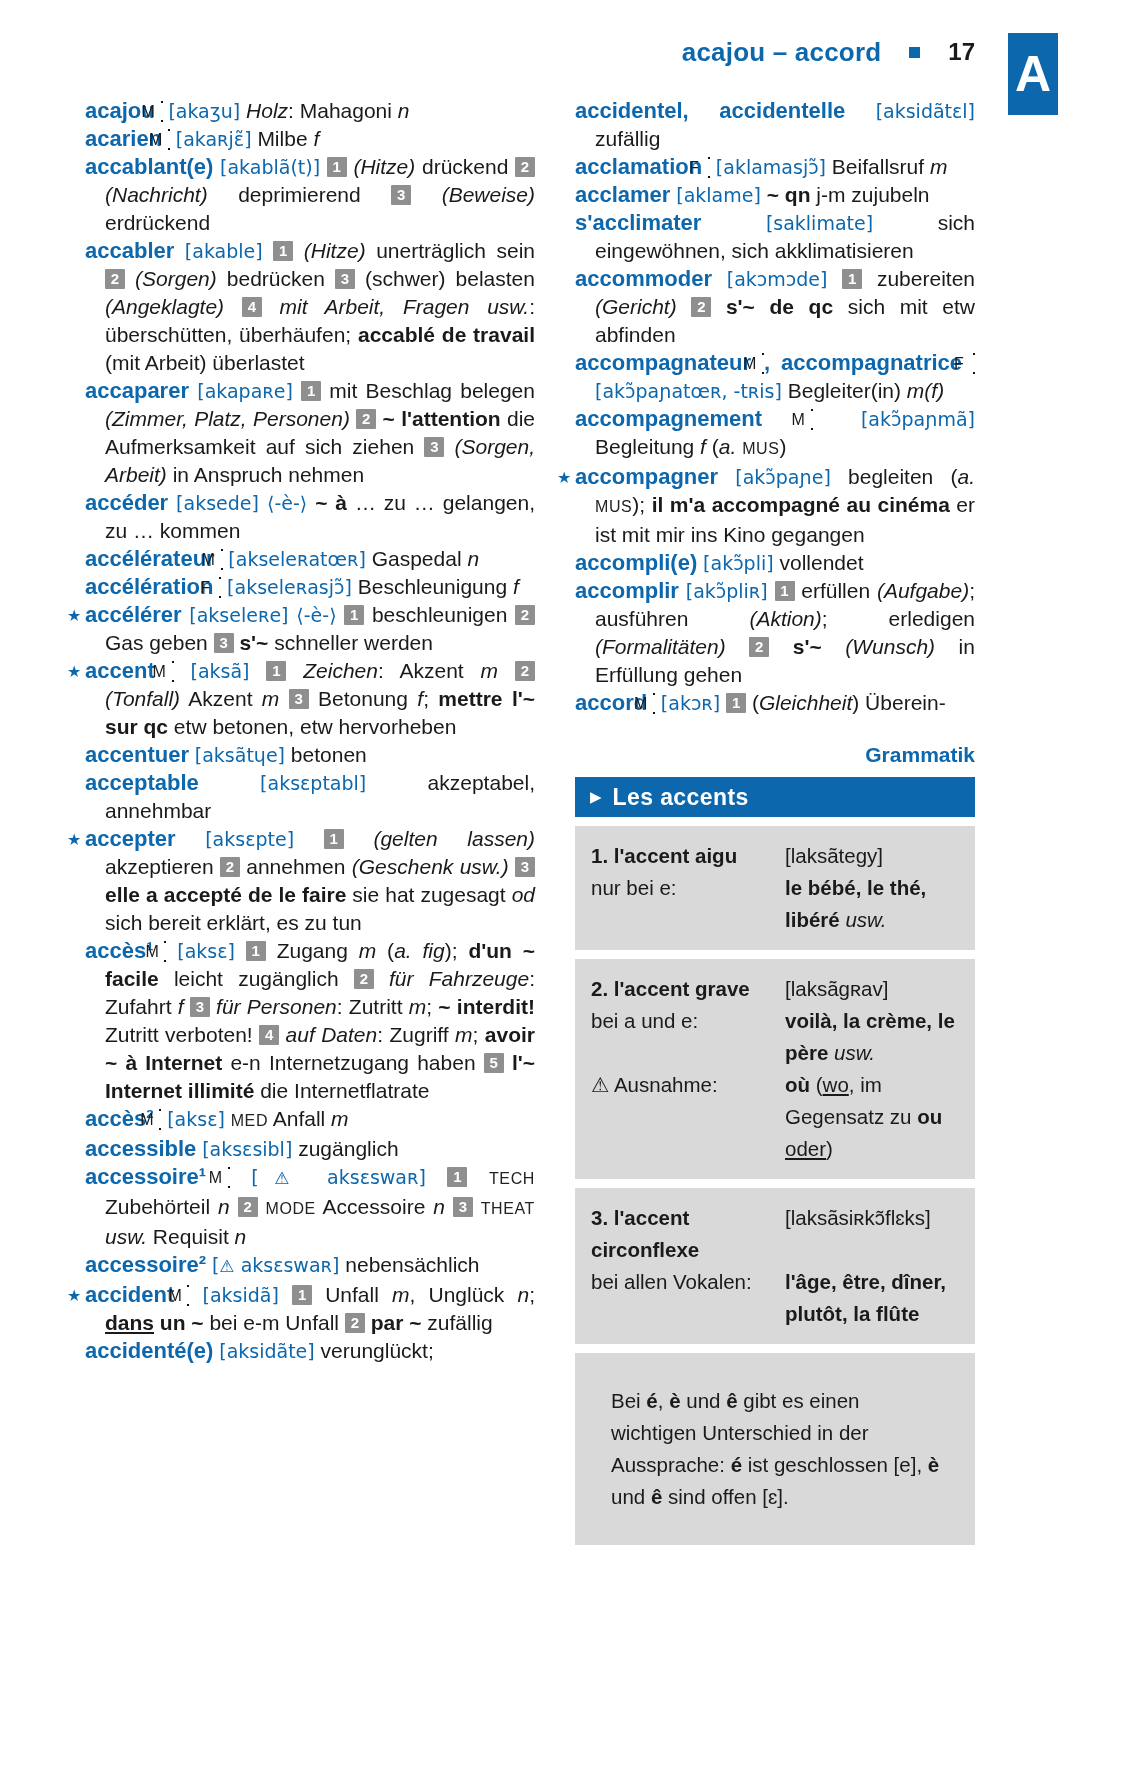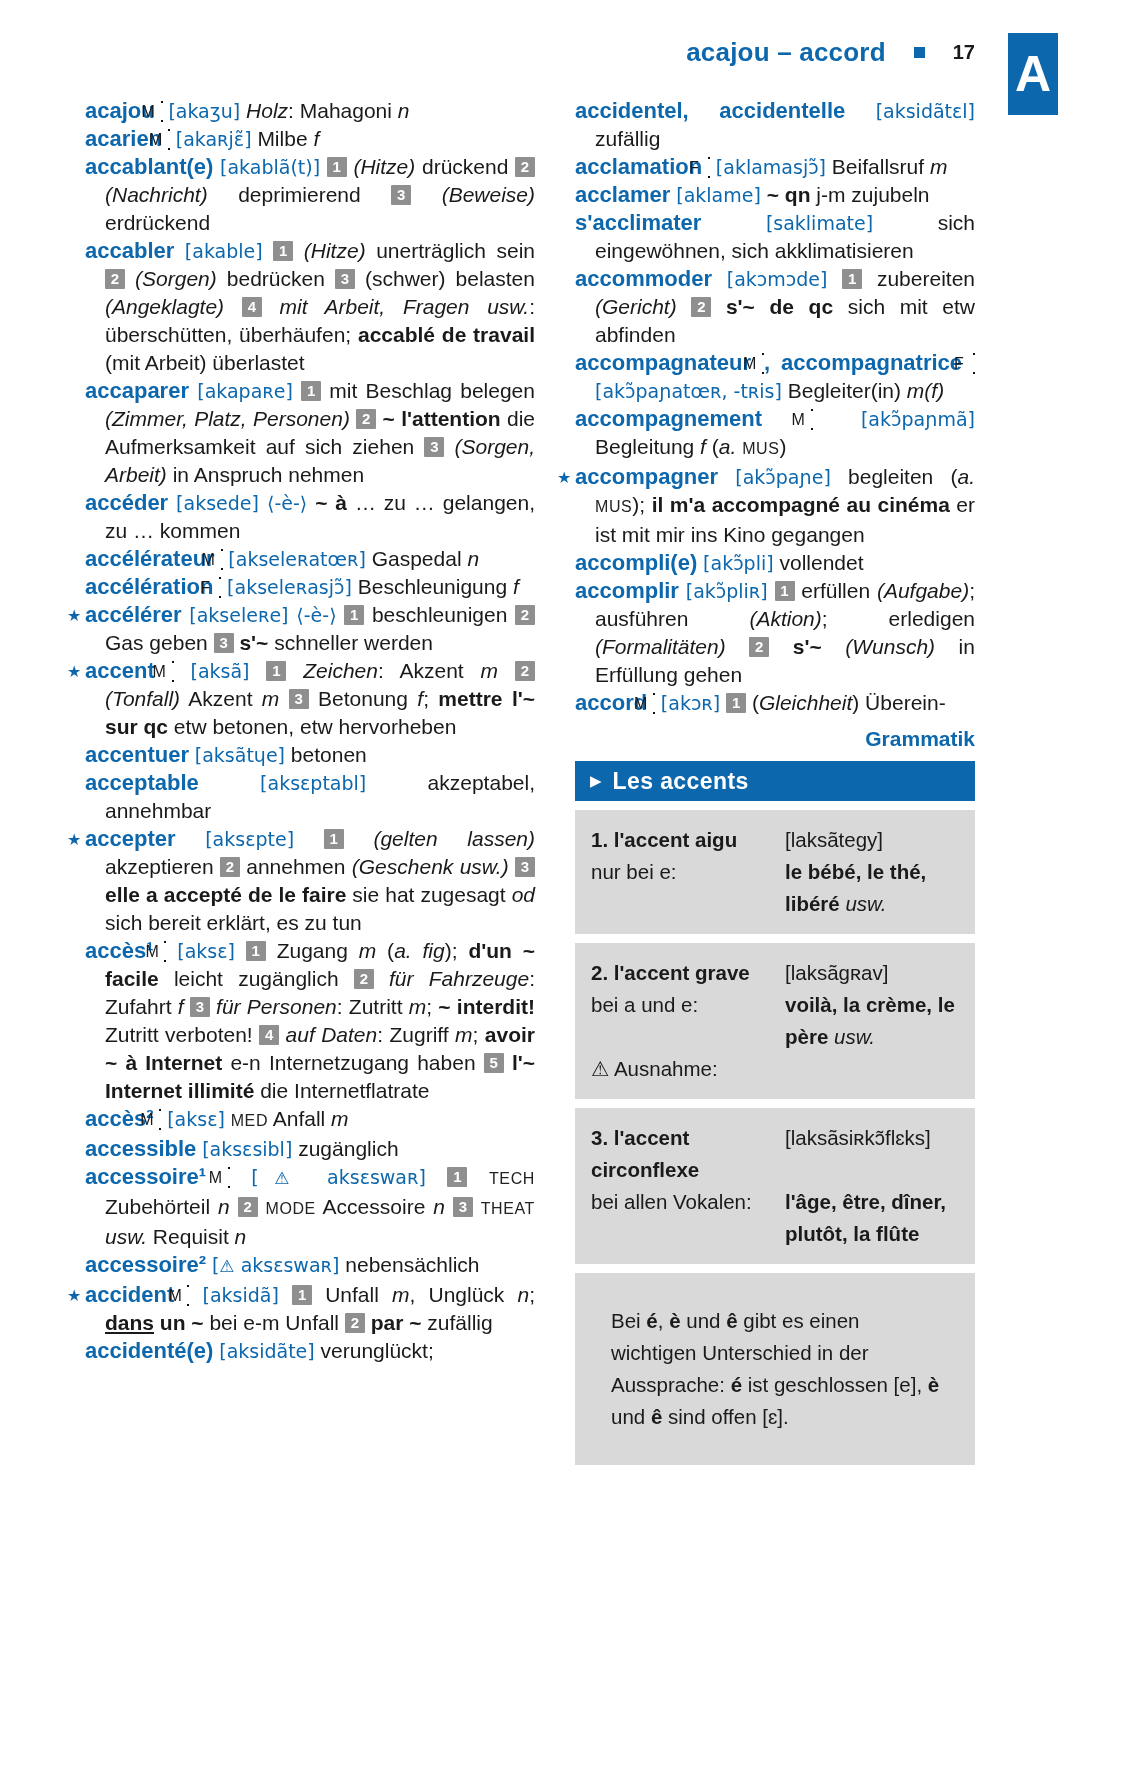--- a/index.html
+++ b/index.html
@@ -9,21 +9,21 @@
     color:#1a1a1a;font-size:21px;line-height:28px;
     overflow:hidden;
     -webkit-font-smoothing:antialiased;
   }
   :root{--blue:#0c67ad;--badge:#8f8f8f;--graybox:#d9d9d9;}
 
   
   .header{position:absolute;top:38px;right:162px;display:flex;align-items:center;gap:28px;}
   .header-range{color:var(--blue);font-weight:bold;font-size:26px;letter-spacing:0.2px;}
   .header-square{width:11px;height:11px;background:var(--blue);}
-  .header-page{color:#1a1a1a;font-weight:bold;font-size:20px;text-align:center;}
+  .header-page{color:#1a1a1a;font-weight:bold;font-size:24px;text-align:center;}
   .letter-tab{position:absolute;left:1008px;top:33px;width:50px;height:82px;background:var(--blue);
     display:flex;align-items:center;justify-content:center;color:#fff;font-weight:bold;font-size:50px;}
 
   
   .content{position:absolute;left:85px;top:97px;display:flex;gap:40px;}
   .col-left{width:450px;}
   .col-right{width:400px;}
 
   .entry{position:relative;margin:0;padding-left:20px;text-indent:-20px;text-align:justify;}
   .entry.cont{text-indent:0;}
@@ -36,21 +36,21 @@
   .r-i{font-style:italic;}
   .r-u{text-decoration:underline;}
   .r-bu{font-weight:bold;text-decoration:underline;}
   .r-sc{font-size:16px;letter-spacing:0.6px;color:#222;}
   .r-g{display:inline-block;font-size:16px;line-height:17px;border-top:2px solid #111;border-bottom:2px solid #111;
      padding:0 1px;vertical-align:1px;}
   .r-n{display:inline-block;background:var(--badge);color:#fff;font-size:15px;font-weight:bold;
      width:20px;height:20px;line-height:20px;text-align:center;vertical-align:2px;text-indent:0;border-radius:1px;}
 
   
-  .gram-label-line{color:var(--blue);font-weight:bold;text-align:right;font-size:21px;margin:8px 0 8px;}
+  .gram-label-line{color:var(--blue);font-weight:bold;text-align:right;font-size:21px;margin:24px 0 8px;}
   .gram-bar{background:var(--blue);color:#fff;height:40px;display:flex;align-items:center;padding:0 15px;margin-bottom:9px;}
   .gram-bar .tri{font-size:15px;margin-right:11px;}
   .gram-bar .gtitle{font-weight:bold;font-size:23px;letter-spacing:0.4px;}
   .gram-sec{background:var(--graybox);margin-bottom:9px;padding:14px 12px 14px 16px;font-size:20.5px;}
   .gram-row{display:grid;grid-template-columns:176px 1fr;column-gap:18px;line-height:32px;}
   .gram-note{margin:16px;line-height:32px;padding:2px 4px;}
 </style>
 </head>
 <body>
 
@@ -118,20 +118,21 @@
           <div class="gram-row">
             <div class="gram-label"><span class="r-b">2. l'accent grave</span></div>
             <div class="gram-value"><span class="r-t">[laksãgʀav]</span></div>
           </div>
           <div class="gram-row">
             <div class="gram-label"><span class="r-t">bei a und e:</span></div>
             <div class="gram-value"><span class="r-b">voilà, la crème, le père</span><span class="r-t"> </span><span class="r-i">usw.</span></div>
           </div>
           <div class="gram-row">
             <div class="gram-label"><span class="r-t">⚠ Ausnahme:</span></div>
+            <div class="gram-value"><span class="r-b">où</span><span class="r-t"> (</span><span class="r-u">wo</span><span class="r-t">, im Gegensatz zu </span><span class="r-b">ou</span><span class="r-t"> </span><span class="r-u">oder</span><span class="r-t">)</span></div>
           </div>
         </div>
         <div class="gram-sec">
           <div class="gram-row">
             <div class="gram-label"><span class="r-b">3. l'accent circonflexe</span></div>
             <div class="gram-value"><span class="r-t">[laksãsiʀkɔ̃flɛks]</span></div>
           </div>
           <div class="gram-row">
             <div class="gram-label"><span class="r-t">bei allen Vokalen:</span></div>
             <div class="gram-value"><span class="r-b">l'âge, être, dîner, plutôt, la flûte</span></div>

